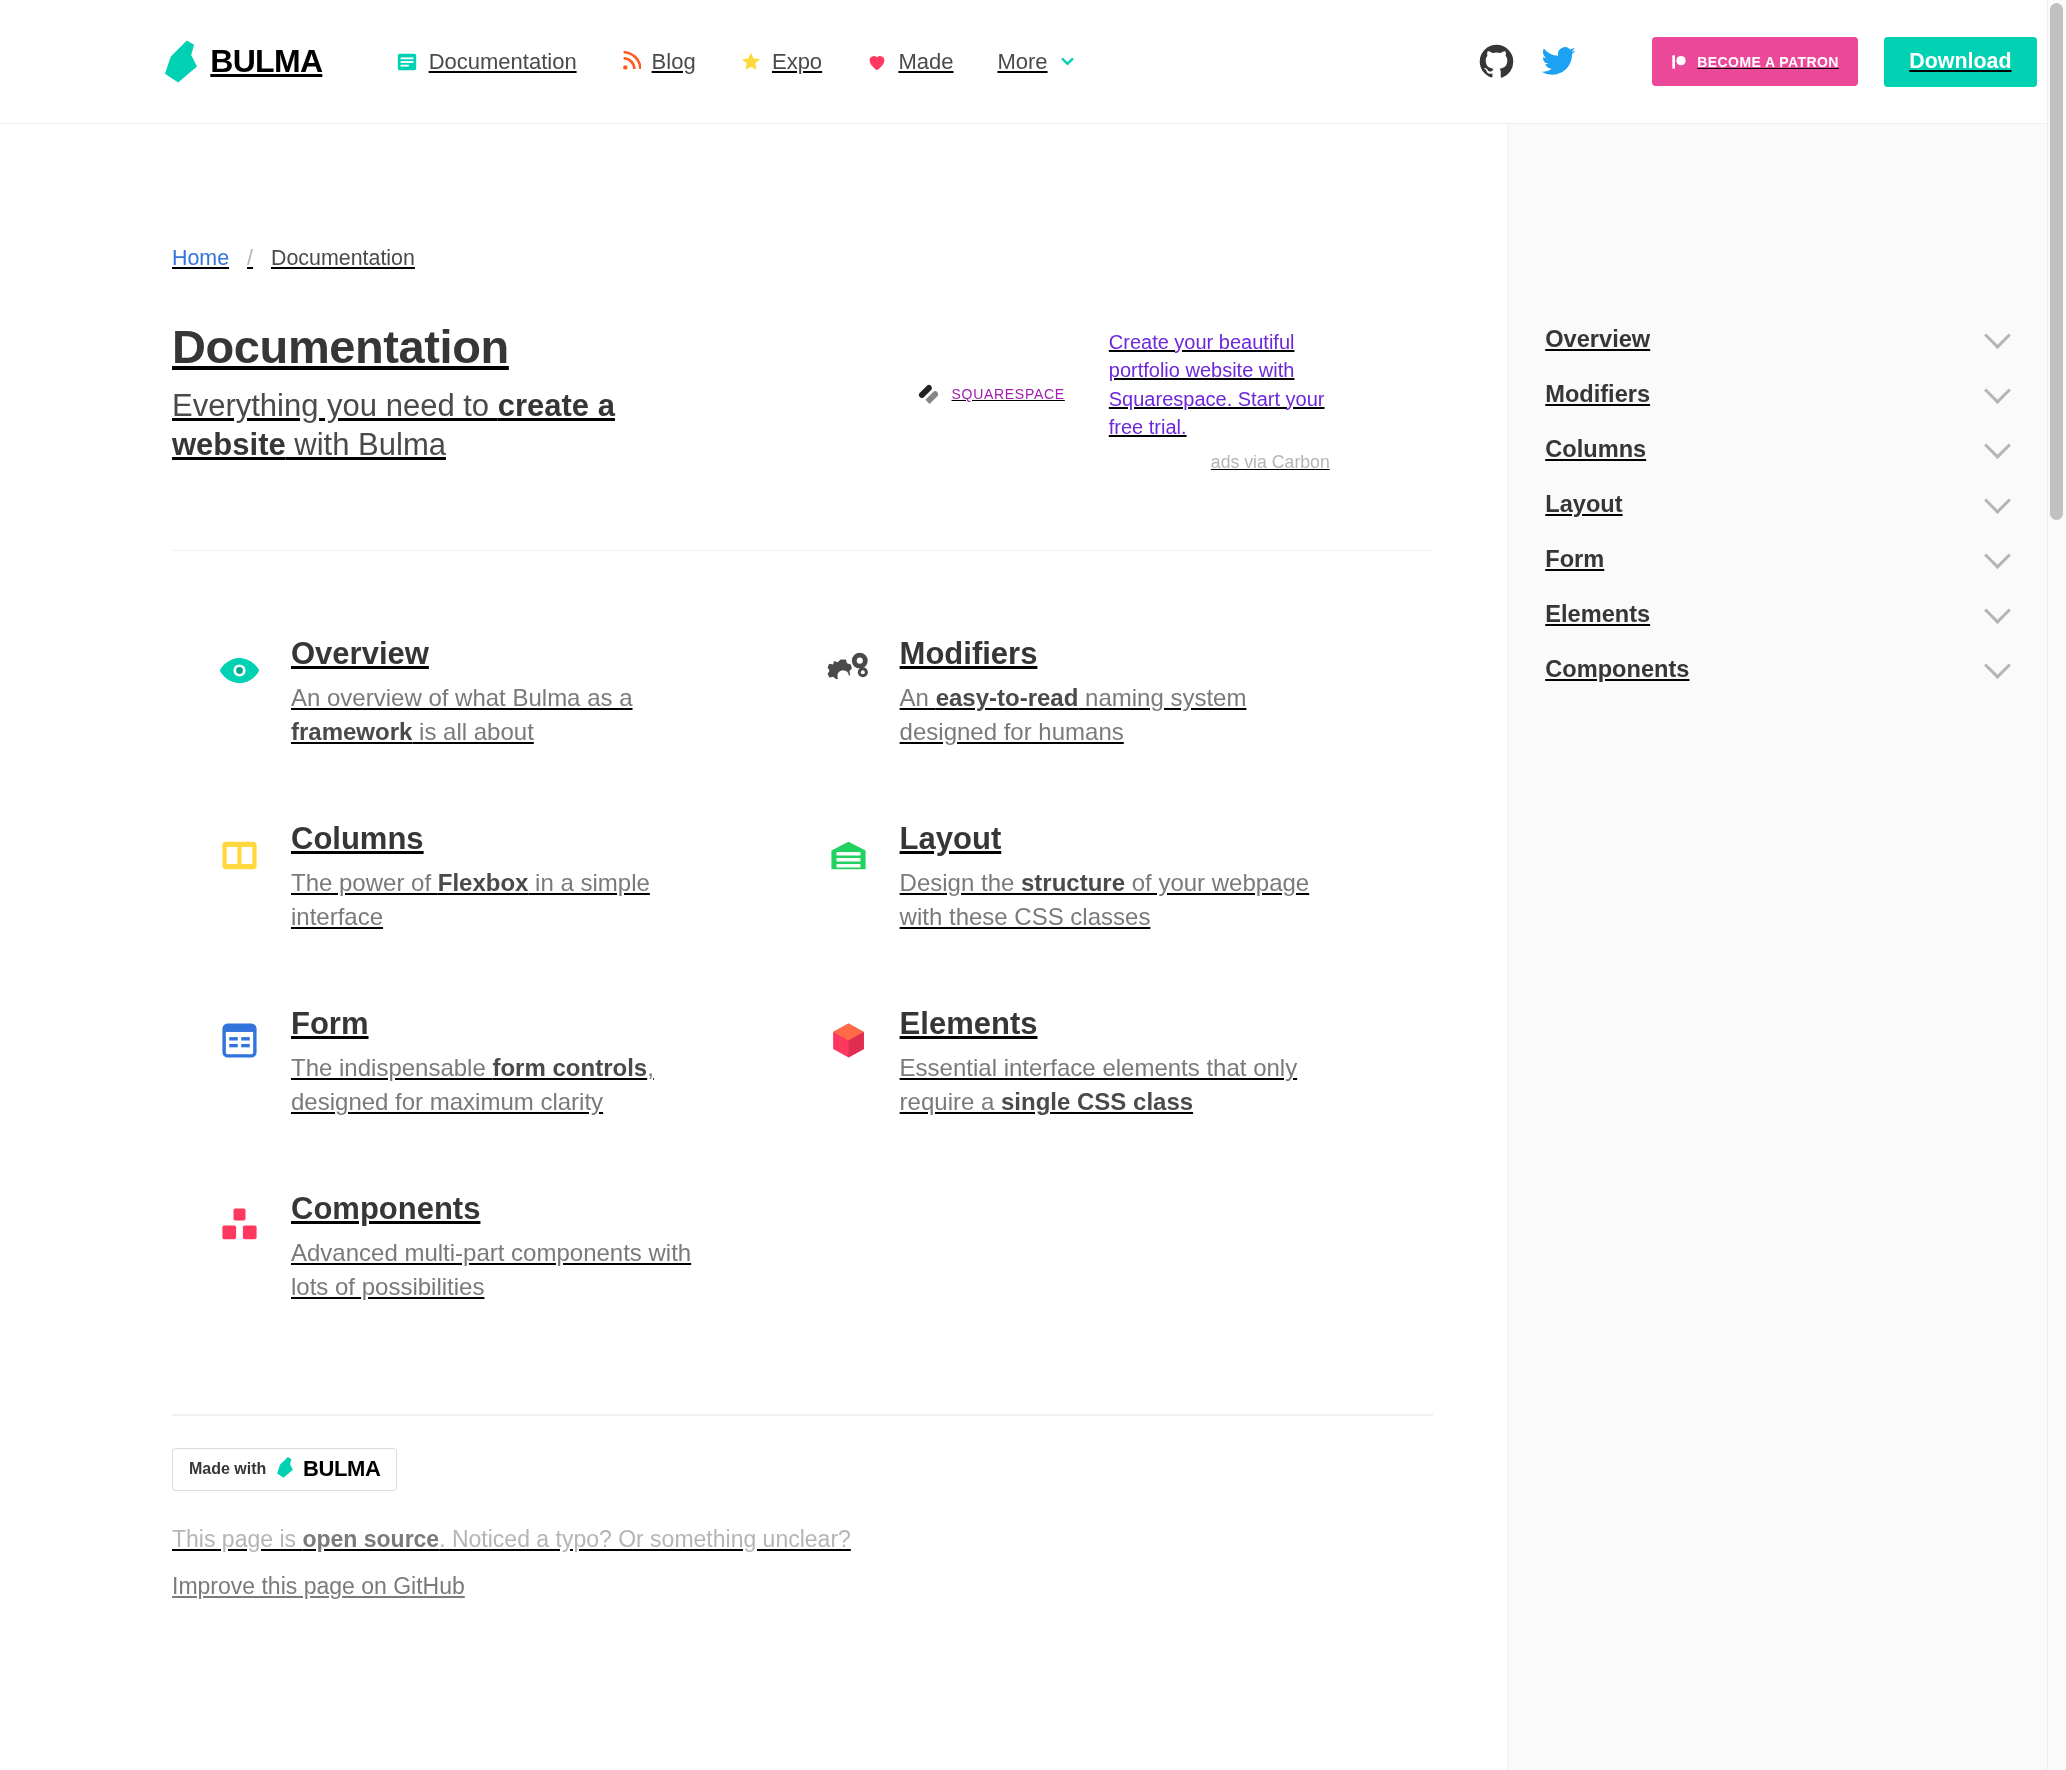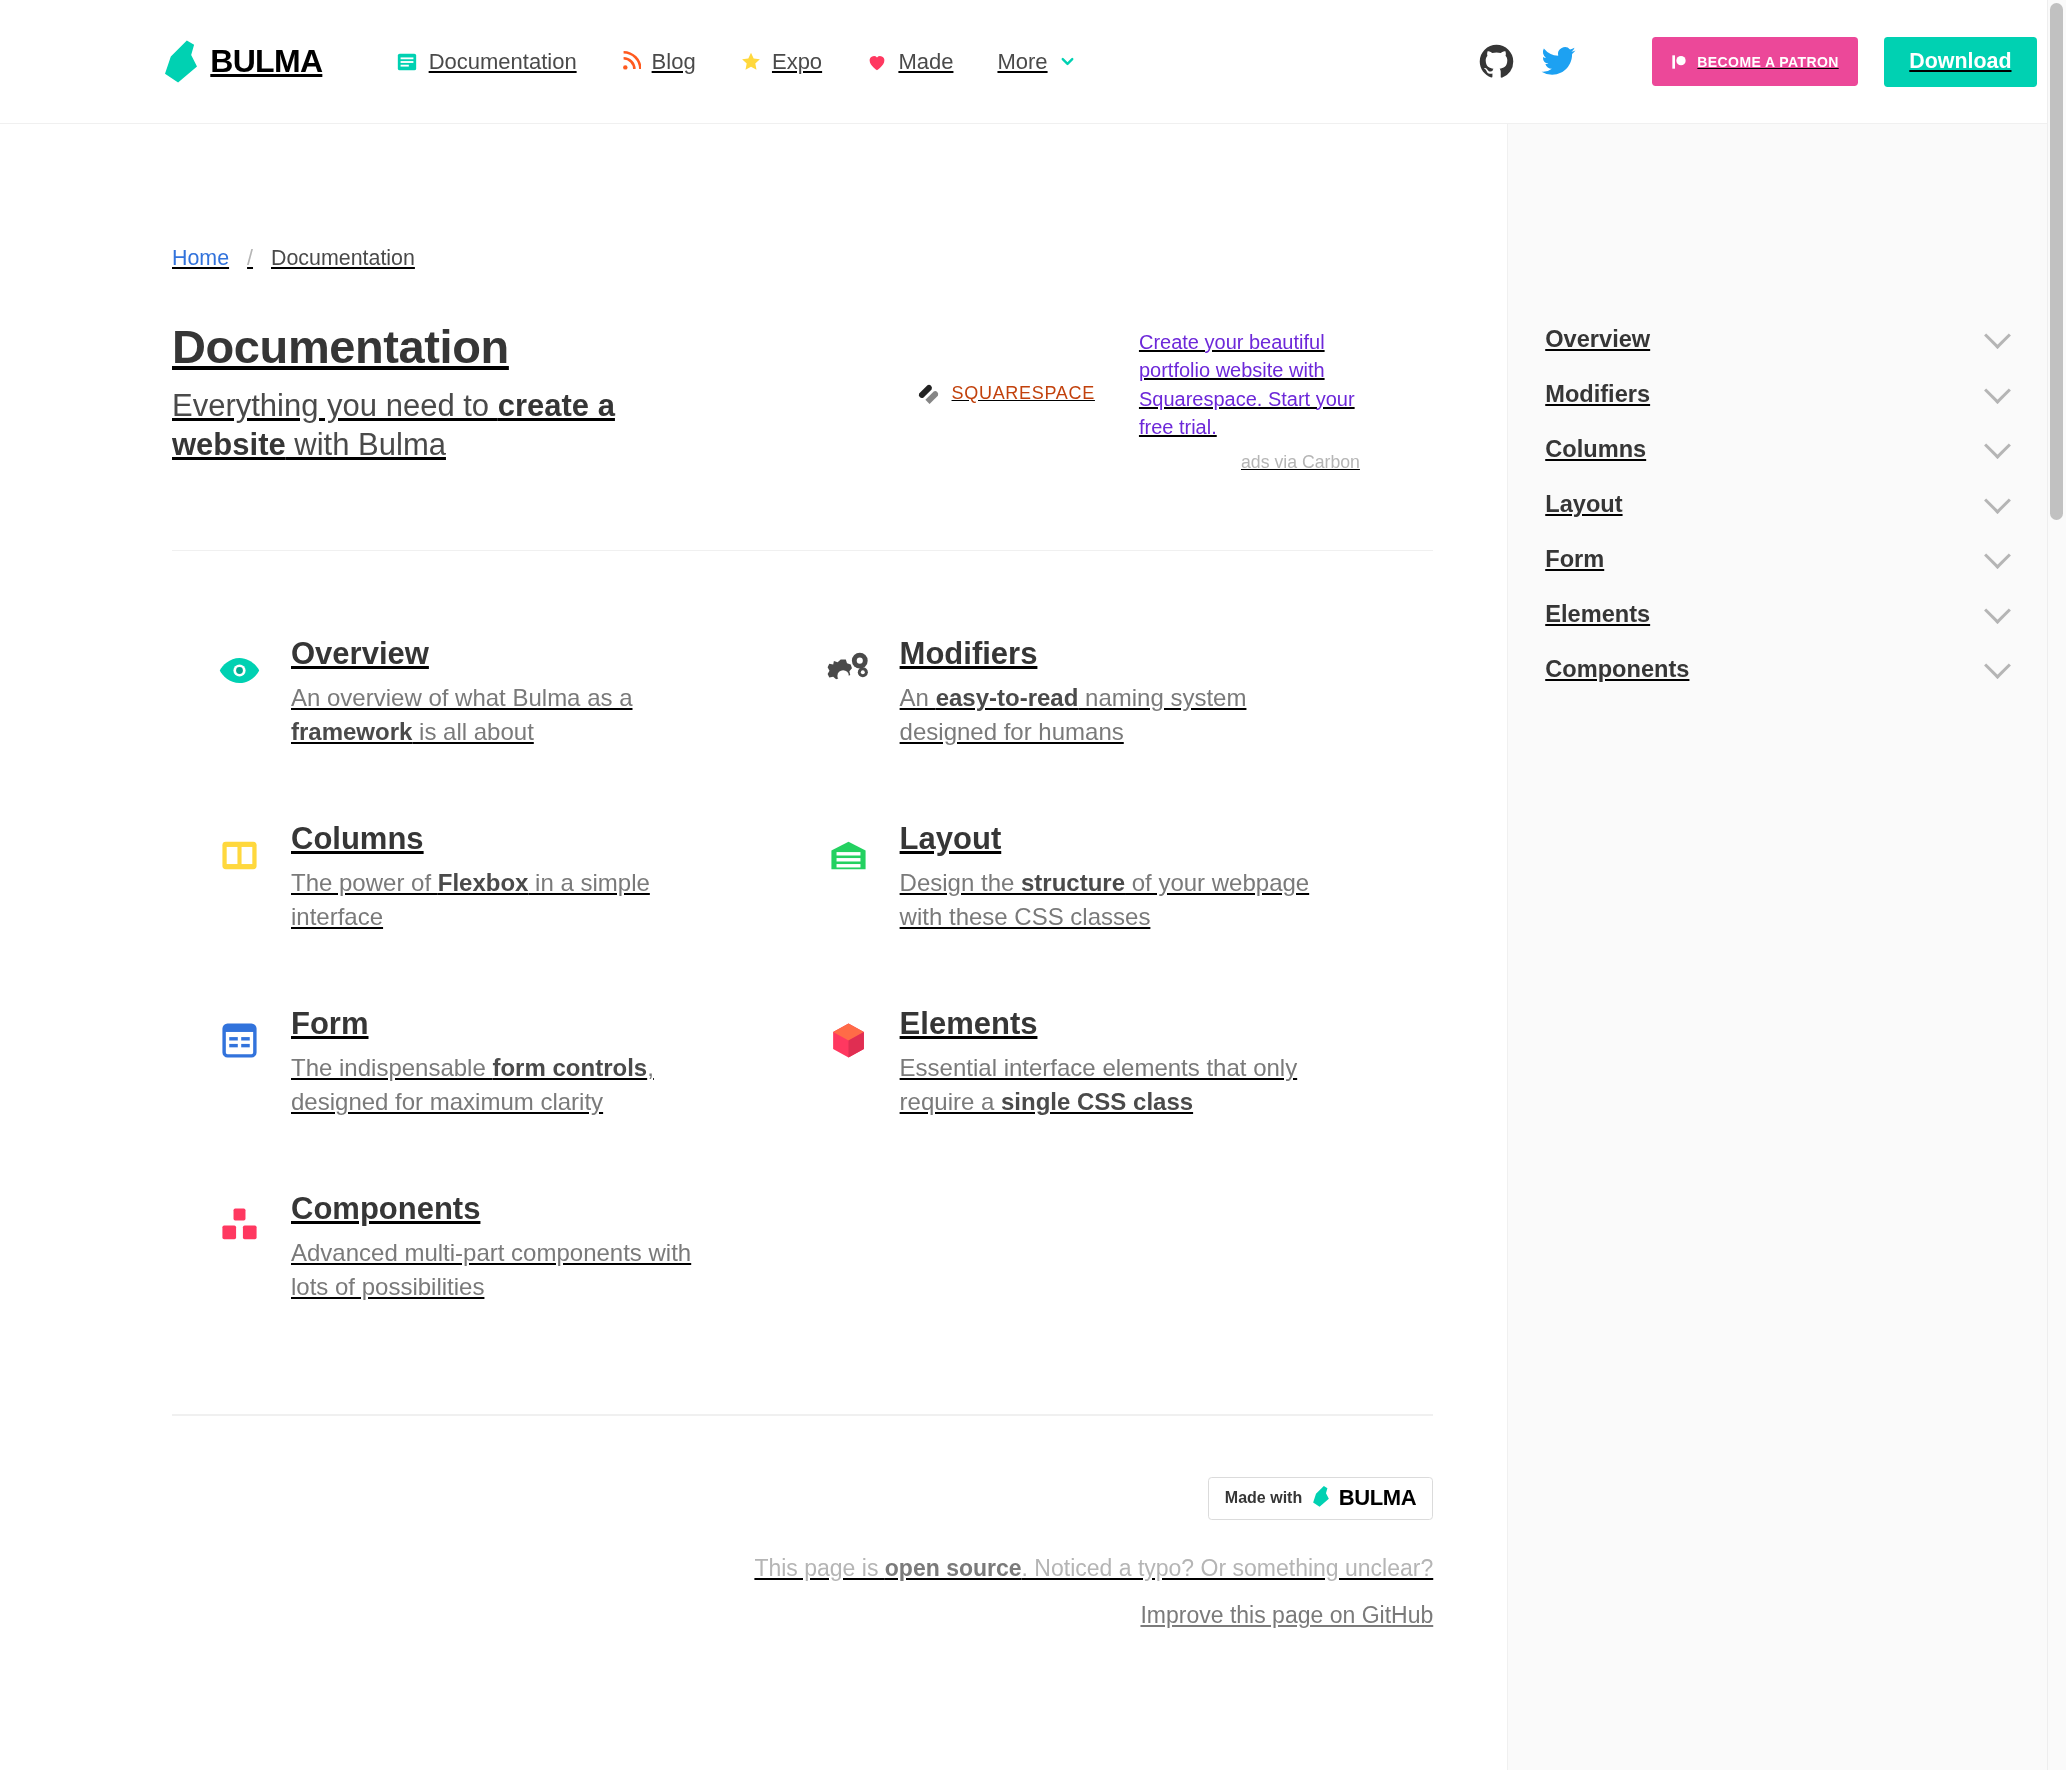--- a/index.html
+++ b/index.html
@@ -142,21 +142,21 @@
 
   
   .ad-box {
     display: flex;
     align-items: flex-start;
     gap: 44px;
     padding-top: 8.9px;
     width: 517px;
   }
   .ad-logo { display: flex; align-items: center; gap: 10.3px; padding-top: 52px; }
-  .ad-logo-text { font-size: 18px; letter-spacing: 0.7px; color: #c2410c; font-weight: 500; }
+  .ad-logo-text { font-size: 14px; letter-spacing: 0.7px; color: #a21caf; font-weight: 500; }
   .ad-text {
     font-size: 20px;
     line-height: 1.42;
     color: #6d28d9;
     width: 221px;
   }
   .ad-via {
     font-size: 17.7px;
     color: #b5b5b5;
     text-align: right;
@@ -198,21 +198,21 @@
     font-weight: 300;
   }
   .card-desc b { font-weight: bold; color: #4a4a4a; }
 
   
   .footer-divider {
     height: 1.5px;
     background: #f0f0f0;
     margin-top: 38px;
   }
-  .footer { text-align: right; padding-top: 61px; }
+  .footer { text-align: left; padding-top: 32px; }
   .made-with {
     display: inline-flex;
     align-items: center;
     gap: 10.3px;
     border: 0.7px solid #dbdbdb;
     border-radius: 3.7px;
     padding: 7.4px 16px;
     background: #fff;
   }
   .made-with-label { font-size: 16px; font-weight: bold; color: #363636; }

